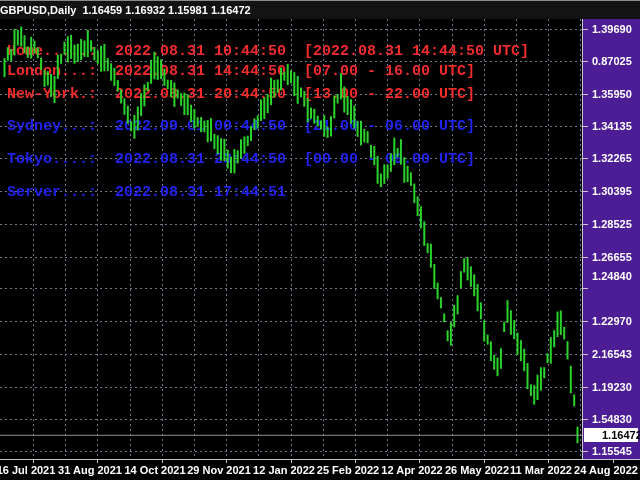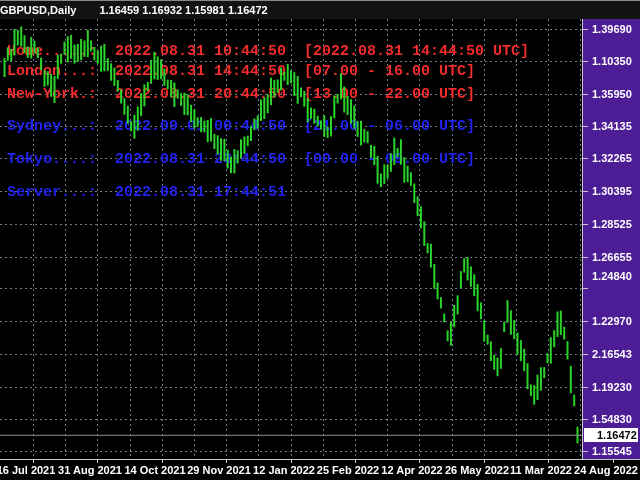--- a/index.html
+++ b/index.html
@@ -6,42 +6,42 @@
   .window{
     position:relative;width:640px;height:480px;background:#000;overflow:hidden;
     font-family:"Liberation Sans",sans-serif;box-sizing:border-box;
     border-top:1px solid #8a8a8a;
   }
   .titlebar{
     position:absolute;left:0;top:0;width:100%;height:18px;background:#131313;
     color:#fff;font-size:11px;font-weight:700;line-height:18px;white-space:nowrap;
   }
   .titlebar .sym{margin-left:0;}
-  .titlebar .quote{margin-left:23px;}
+  .titlebar .quote{margin-left:6px;}
   .plot{position:absolute;left:0;top:18px;width:582px;height:440px;background:#000;}
   .plot svg{position:absolute;left:0;top:0;}
   .layer-grid{z-index:1;}
   .layer-bars{z-index:3;pointer-events:none;}
   .overlay-line{
     position:absolute;left:7px;z-index:2;white-space:pre;
     font-family:"Liberation Mono","DejaVu Sans Mono",monospace;
     font-weight:700;font-size:15px;line-height:15px;letter-spacing:0;
   }
   .y-axis{
     position:absolute;left:582px;top:18px;width:58px;height:440px;background:#4c1d95;
     border-left:1px solid #c8c8c8;box-sizing:border-box;
   }
   .y-tick{position:absolute;left:0;width:5px;height:1px;background:#c8c8c8;}
   .y-label{
     position:absolute;left:9px;color:#fff;font-size:11px;font-weight:700;line-height:13px;
     white-space:nowrap;
   }
   .price-tag{
     position:absolute;left:1px;width:54px;height:14px;background:#fff;color:#000;
-    font-size:11px;font-weight:700;line-height:14px;padding-left:13px;box-sizing:border-box;
+    font-size:11px;font-weight:700;line-height:14px;padding-left:18px;box-sizing:border-box;
     white-space:nowrap;
   }
   .x-axis{
     position:absolute;left:0;top:458px;width:640px;height:22px;background:#000;
     border-top:1px solid #c8c8c8;box-sizing:border-box;
   }
   .x-tick{position:absolute;top:0;width:1px;height:3px;background:#c8c8c8;}
   .x-label{
     position:absolute;top:4px;width:76px;text-align:center;color:#fff;
     font-size:11px;font-weight:700;white-space:nowrap;
@@ -274,21 +274,21 @@
         <rect x="573.2" y="375.6" width="2" height="11.7" fill="#2ad42a"></rect>
         <rect x="576.5" y="407.7" width="2" height="16.6" fill="#2ad42a"></rect>
         <line x1="0" y1="416.2685640000001" x2="582" y2="416.2685640000001" stroke="#8f8f8f" stroke-width="1"></line>
       </svg>
   </div>
 
   <div class="y-axis" id="y-axis">
       <div class="y-tick" style="top: 10px;"></div>
       <div class="y-label" style="top: 4px;">1.39690</div>
       <div class="y-tick" style="top: 42px;"></div>
-      <div class="y-label" style="top: 36px;">1.10350</div>
+      <div class="y-label" style="top: 36px;">0.87025</div>
       <div class="y-tick" style="top: 75px;"></div>
       <div class="y-label" style="top: 69px;">1.35950</div>
       <div class="y-tick" style="top: 107px;"></div>
       <div class="y-label" style="top: 101px;">1.34135</div>
       <div class="y-tick" style="top: 139px;"></div>
       <div class="y-label" style="top: 133px;">1.32265</div>
       <div class="y-tick" style="top: 172px;"></div>
       <div class="y-label" style="top: 166px;">1.30395</div>
       <div class="y-tick" style="top: 205px;"></div>
       <div class="y-label" style="top: 199px;">1.28525</div>

